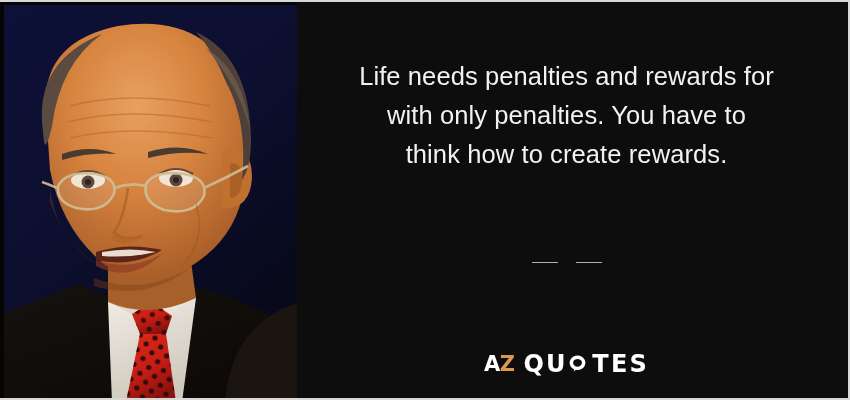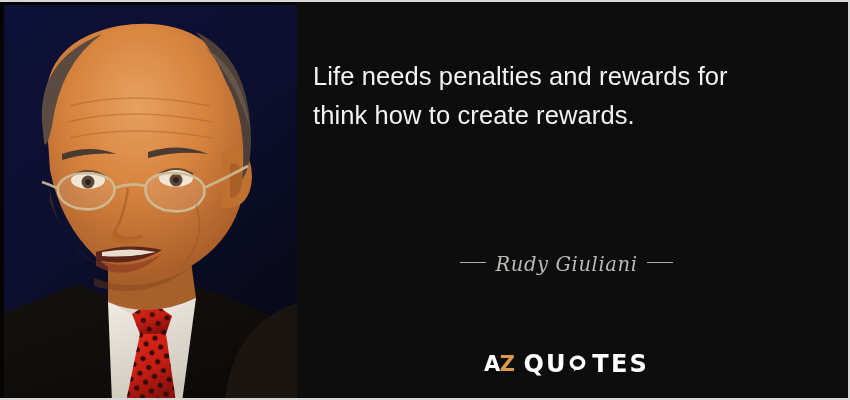--- a/index.html
+++ b/index.html
@@ -52,21 +52,21 @@
     top: 0;
     right: 0;
     bottom: 0;
   }
 
   .quote-text {
     position: absolute;
     left: 0;
     right: 12px;
     top: 55px;
-    text-align: left;
+    text-align: center;
     color: #f2f2f2;
     font-size: 25.5px;
     line-height: 39px;
     letter-spacing: 0.1px;
     font-weight: 400;
     padding: 0 16px;
     box-sizing: border-box;
   }
   .quote-line { display: block; white-space: nowrap; }
 
@@ -249,25 +249,26 @@
       <path d="M 50 186 Q 56 238 100 264 Q 68 248 50 200 Z" fill="#8f4c1c" opacity="0.35"></path>
       <path d="M 196 200 Q 210 240 178 268 Q 206 238 196 208 Z" fill="#8f4c1c" opacity="0.3"></path>
       <path d="M 94 276 Q 140 294 190 266 Q 146 300 94 284 Z" fill="#7d3f17" opacity="0.4"></path>
     </svg>
   </div>
 
   <div class="quote-area">
 
     <div class="quote-text">
       <span class="quote-line">Life needs penalties and rewards for</span>
+      <span class="quote-line">with only penalties. You have to</span>
       <span class="quote-line">think how to create rewards.</span>
     </div>
 
     <div class="attribution">
-      <span class="dash"></span><span class="author-name">Rudy Giuliani</span><span class="dash"></span>
+      <span class="dash"></span><span class="dash"></span>
     </div>
 
     <div class="logo">
       <span class="logo-inner">
         <span class="logo-az logo-a">A</span><span class="logo-az logo-z">Z</span><span class="logo-quotes">QU</span><span class="bubble-o">
           <svg width="17" height="17" viewBox="0 0 17 17" aria-hidden="true">
             <path d="M8.5 0.6 A7.9 7.2 0 1 1 8.49 0.6 Z M8.5 3.9 A4.4 3.9 0 1 0 8.51 3.9 Z" fill="#ffffff" fill-rule="evenodd"></path>
             <path d="M5.9 12.4 L9.0 13.2 L4.6 16.6 Z" fill="#ffffff"></path>
           </svg>
         </span><span class="logo-quotes" style="margin-left:4px">TES</span>

